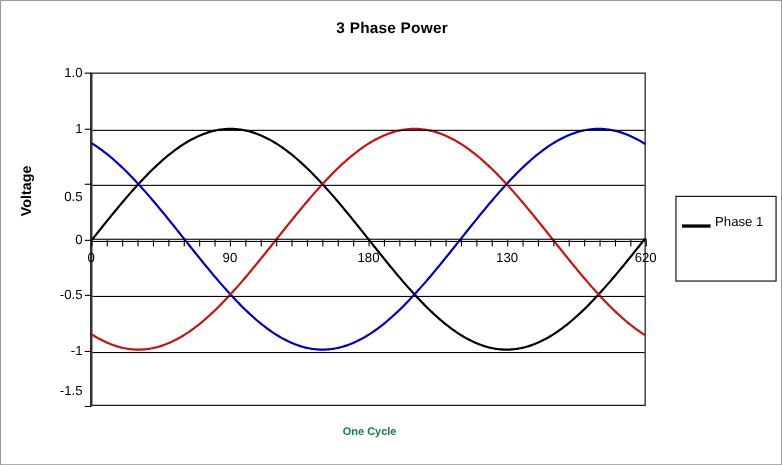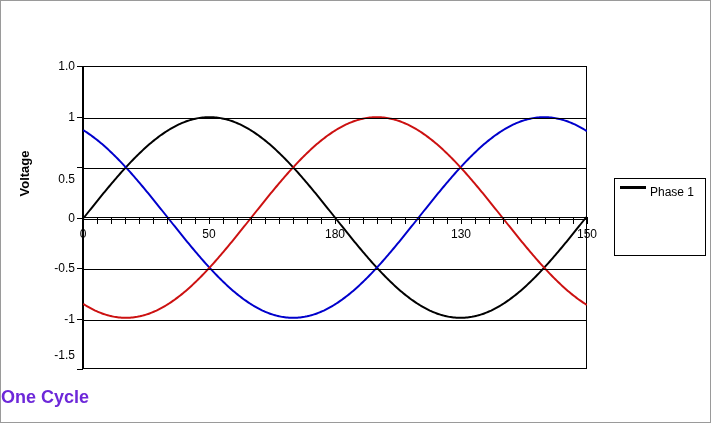--- a/index.html
+++ b/index.html
@@ -141,40 +141,41 @@
     color: #000000;
     transform: translateX(-50%);
     white-space: nowrap;
   }
 
   #x-axis-title {
     position: absolute;
     left: 0;
     top: 386px;
     width: 670px;
-    font-size: 18px;
+    text-align: center;
+    font-size: 10px;
     font-weight: bold;
-    color: #6d28d9;
+    color: #15803d;
   }
 
   
   #legend {
     position: absolute;
     left: 613px;
     top: 177px;
     width: 92px;
     height: 78px;
     border: 1px solid #000000;
     background: #ffffff;
     box-sizing: border-box;
     padding: 7px 0 0 0;
   }
   .legend-item {
     display: flex;
-    align-items: flex-start;
+    align-items: flex-end;
     height: 21px;
     padding-left: 5px;
   }
   .legend-swatch {
     width: 26px;
     height: 3px;
     margin-right: 4px;
     flex: 0 0 auto;
   }
   .legend-text {
@@ -182,20 +183,21 @@
     color: #000000;
     line-height: 12px;
     white-space: nowrap;
   }
 </style>
 </head>
 <body>
 
 <div id="root">
 
+  <div id="chart-title">3 Phase Power</div>
 
   <div id="y-axis-title">Voltage</div>
 
   <div id="y-labels-wrap">
       <div class="y-label" style="top: 59px;">1.0</div>
       <div class="y-label" style="top: 109.5px;">1</div>
       <div class="y-label" style="top: 172px;">0.5</div>
       <div class="y-label" style="top: 210.5px;">0</div>
       <div class="y-label" style="top: 261px;">-0.5</div>
       <div class="y-label" style="top: 311.5px;">-1</div>
@@ -252,24 +254,24 @@
       <div class="x-tick" style="left: 392px;"></div>
       <div class="x-tick" style="left: 406px;"></div>
       <div class="x-tick" style="left: 420px;"></div>
       <div class="x-tick" style="left: 434px;"></div>
       <div class="x-tick" style="left: 448px;"></div>
       <div class="x-tick" style="left: 462px;"></div>
       <div class="x-tick" style="left: 476px;"></div>
       <div class="x-tick" style="left: 490px;"></div>
       <div class="x-tick" style="left: 504px;"></div>
       <div class="x-label" style="left: 0px;">0</div>
-      <div class="x-label" style="left: 126px;">50</div>
+      <div class="x-label" style="left: 126px;">90</div>
       <div class="x-label" style="left: 252px;">180</div>
       <div class="x-label" style="left: 378px;">130</div>
-      <div class="x-label" style="left: 504px;">150</div>
+      <div class="x-label" style="left: 504px;">620</div>
     </div>
 
   <div id="x-axis-title">One Cycle</div>
 
   <div id="legend">
       <div class="legend-item">
         <span class="legend-swatch" style="background: rgb(0, 0, 0);"></span>
         <span class="legend-text">Phase 1</span>
       </div>
     </div>

